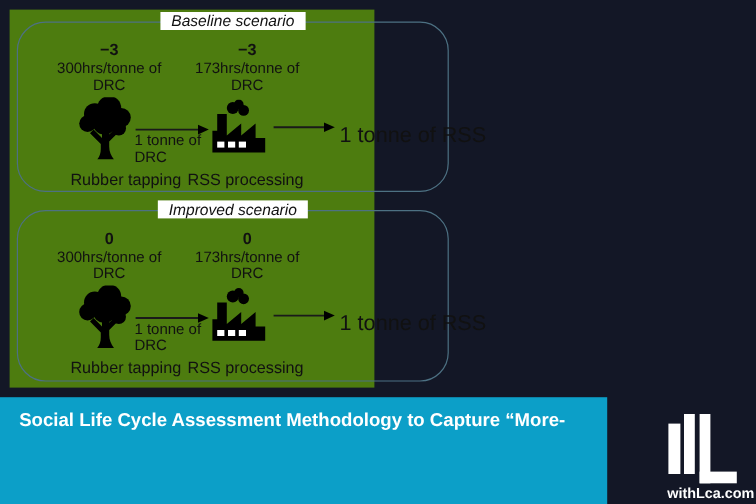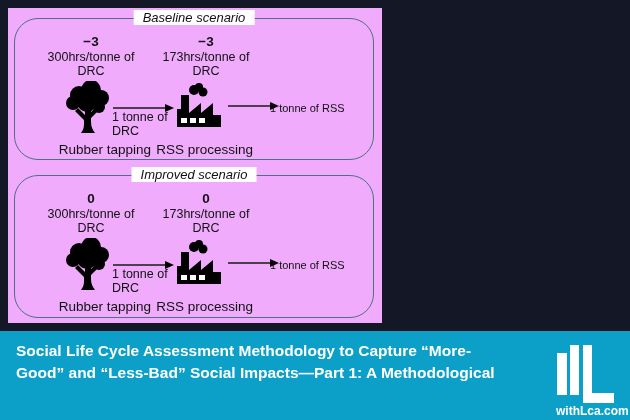--- a/index.html
+++ b/index.html
@@ -6,22 +6,22 @@
   body{
     font-family:"Liberation Sans","DejaVu Sans",sans-serif;
     background:#131726;
   }
   .stage{
     position:relative;width:630px;height:420px;overflow:hidden;
     background:var(--page-bg,#131726);
   }
   
   .panel{
-    position:absolute;left:8px;top:8px;width:374px;height:315px;
-    background:#f0abfc;
+    position:absolute;left:8px;top:8px;width:304px;height:315px;
+    background:#4d7c0f;
     text-decoration:underline;
   }
   .scenario-box{
     position:absolute;left:6px;width:360px;height:142px;
     border:1.5px solid var(--box-border,#4d7183);
     border-radius:24px;
     box-sizing:border-box;
   }
   .scenario-box.baseline{top:10px;}
   .scenario-box.improved{top:167px;height:143px;}
@@ -39,31 +39,31 @@
   .col2{left:126px;width:130px;}
   .tree{position:absolute;left:50px;top:62px;}
   .factory{position:absolute;left:158px;top:64px;}
   .arrow1{position:absolute;left:97px;top:83px;}
   .arrow2{position:absolute;left:212px;top:81px;}
   .flow-label{
     position:absolute;left:97px;top:91px;width:62px;
     font-size:12.5px;line-height:14px;color:#111;
   }
   .output-label{
-    position:absolute;left:255px;top:83px;
-    font-size:11px;color:#111;white-space:nowrap;
+    position:absolute;left:268px;top:83px;
+    font-size:18px;color:#111;white-space:nowrap;
   }
   .stage-label{
     position:absolute;top:123px;font-size:13.5px;color:#111;text-align:right;
   }
   .stage-label.tapping{left:16px;width:120px;}
   .stage-label.processing{left:108px;width:130px;}
   
   .banner{
-    position:absolute;left:0;top:331px;width:630px;height:89px;
+    position:absolute;left:0;top:331px;width:506px;height:89px;
     background:var(--banner-bg,#0c9fc8);
   }
   .banner-title{
     position:absolute;left:16px;top:9px;
     color:#ffffff;font-weight:bold;font-size:15.5px;line-height:22px;
   }
   .banner-title div{white-space:nowrap;}
   .brand{
     position:absolute;left:544px;top:13px;width:84px;text-align:center;
   }
@@ -197,21 +197,20 @@
 
       <div class="stage-label tapping">Rubber tapping</div>
       <div class="stage-label processing">RSS processing</div>
     </div>
 
   </div>
 
   <div class="banner">
     <div class="banner-title">
       <div>Social Life Cycle Assessment Methodology to Capture “More-</div>
-      <div>Good” and “Less-Bad” Social Impacts—Part 1: A Methodological</div>
     </div>
     <div class="brand">
       <svg width="60" height="59" viewBox="0 0 60 59">
         <g fill="#ffffff">
           <rect x="1" y="9" width="10" height="42"></rect>
           <rect x="14" y="1" width="9" height="50"></rect>
           <rect x="27" y="1" width="9" height="58"></rect>
           <rect x="27" y="49" width="31" height="10"></rect>
         </g>
       </svg>

